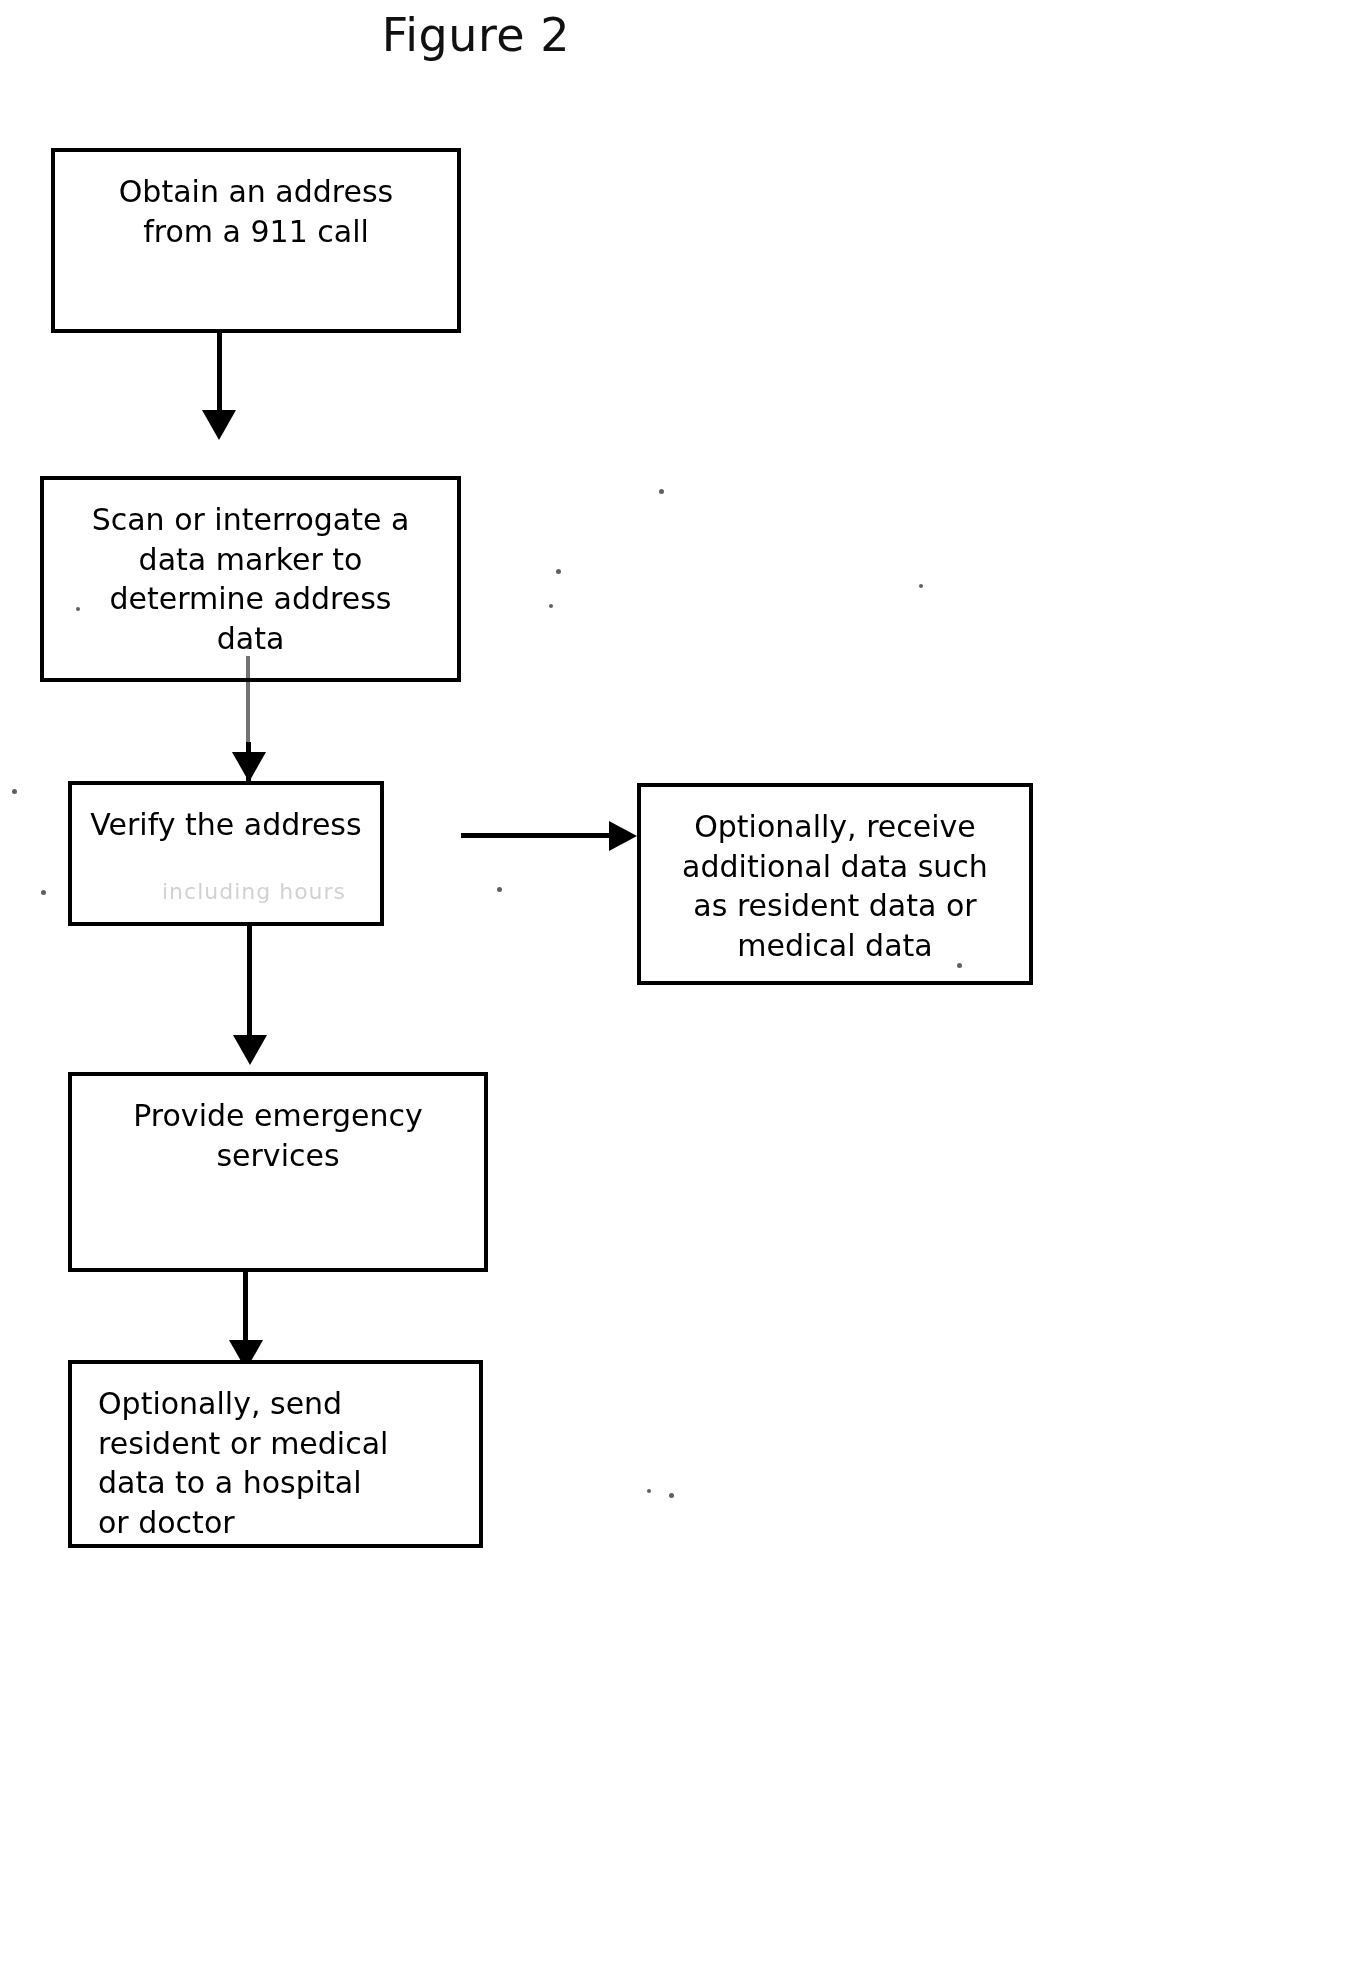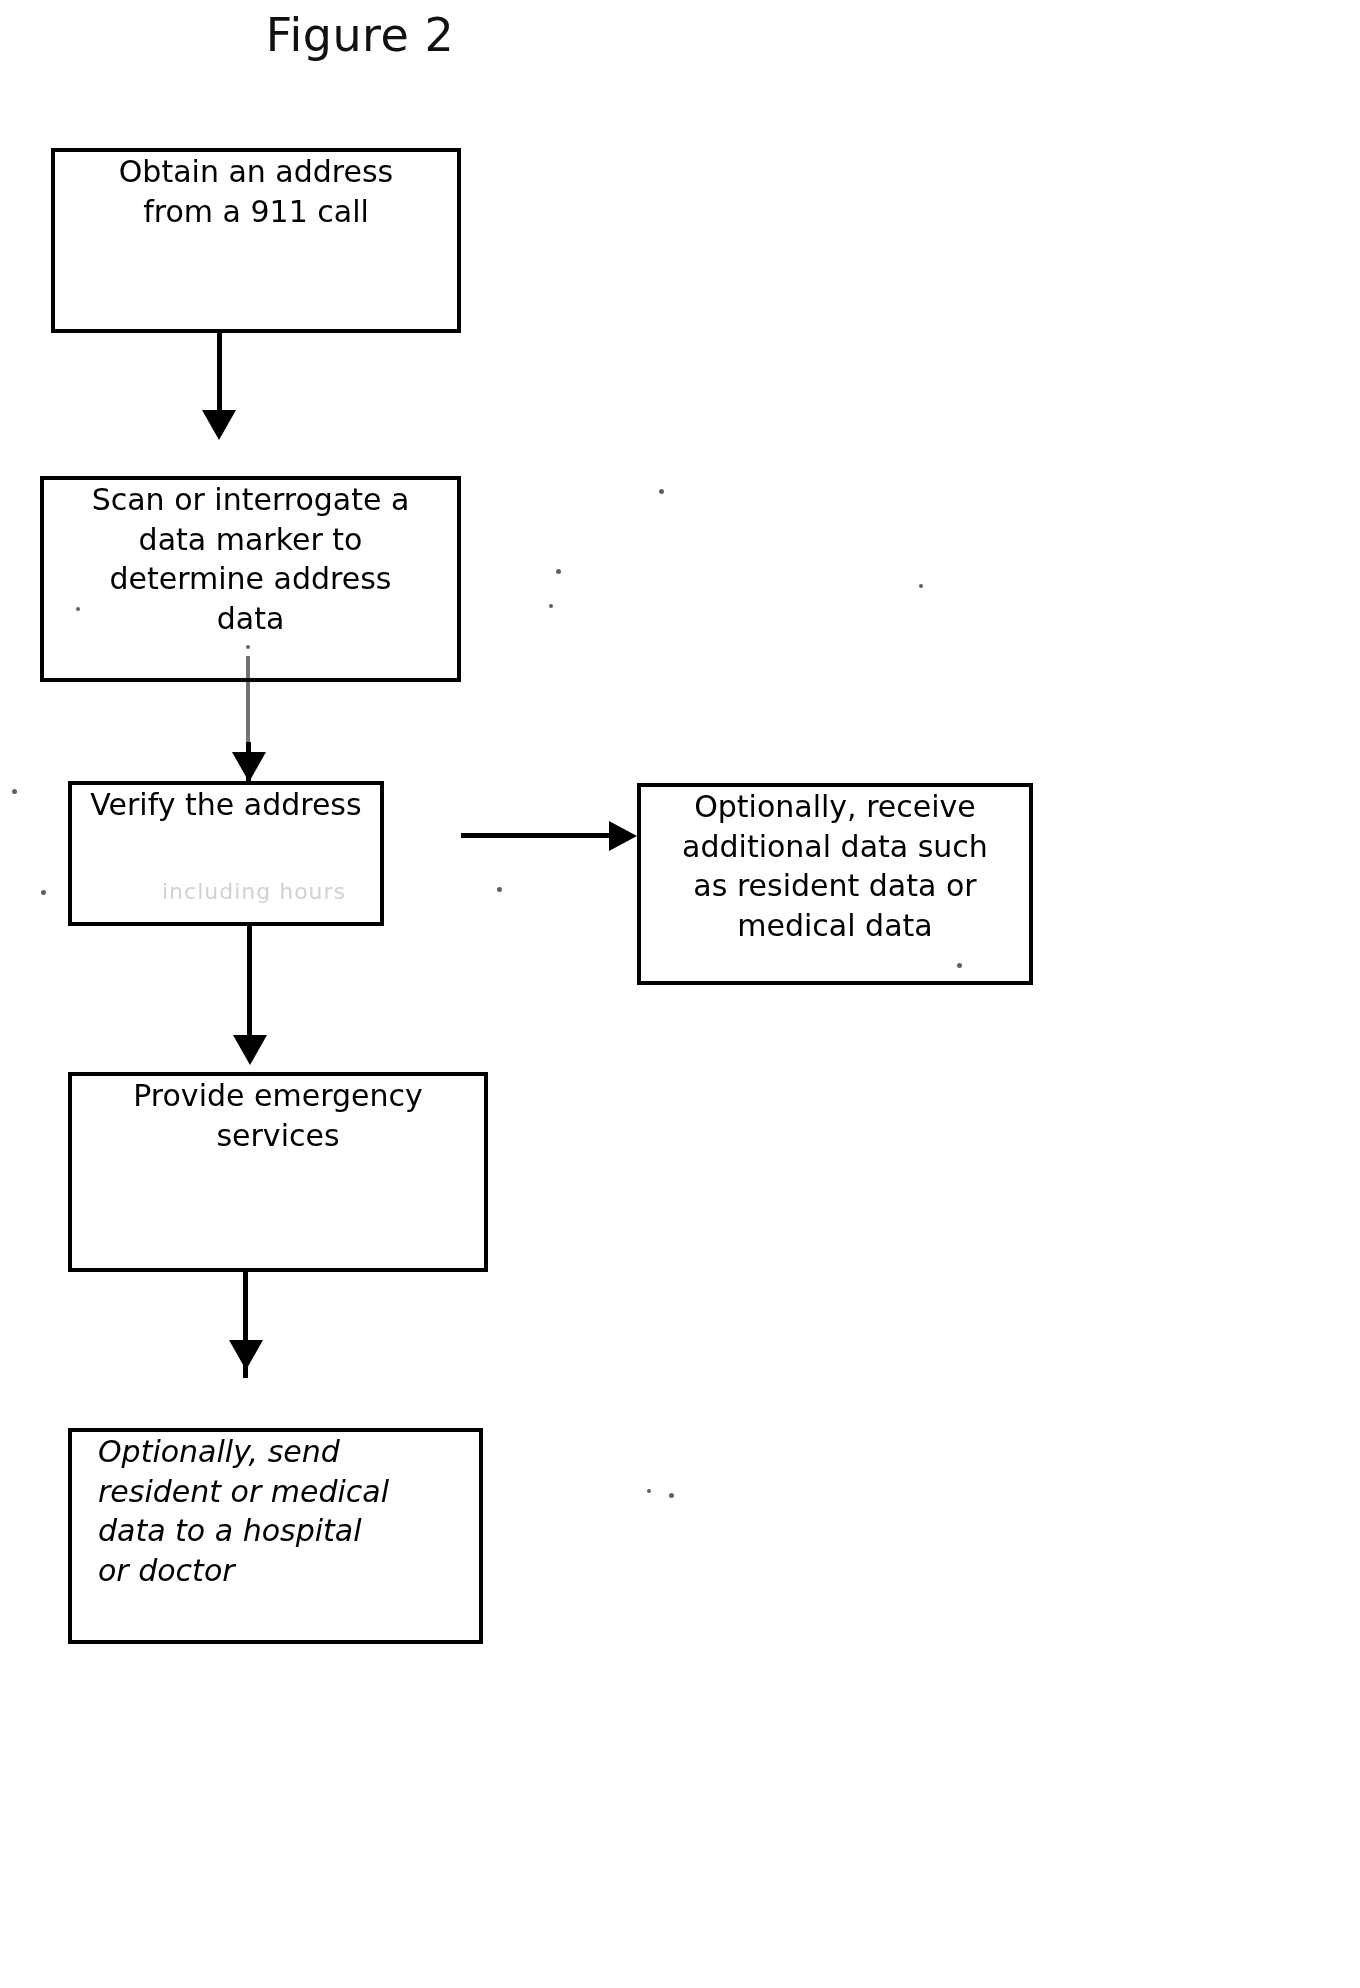--- a/index.html
+++ b/index.html
@@ -17,40 +17,40 @@
     height: 1988px;
     background: #ffffff;
     overflow: hidden;
   }
 
   .figure-title {
     position: absolute;
     left: 150px;
     top: 8px;
     width: 420px;
-    text-align: center;
+    text-align: right;
     font-size: 46px;
     font-weight: 400;
     letter-spacing: 0.5px;
     color: #111111;
     white-space: nowrap;
   }
 
   .node {
     position: absolute;
     box-sizing: border-box;
     border: 4px solid #000000;
     background: #ffffff;
     font-size: 30px;
     line-height: 1.32;
     color: #000000;
   }
   .node .node-text {
     display: block;
-    padding: 0 16px 0 16px;
+    padding: 20px 16px 0 16px;
     text-align: center;
     white-space: pre-line;
   }
   .node.left-text .node-text {
     text-align: left;
     padding-left: 26px;
   }
 
   
   .smudge {
@@ -144,21 +144,21 @@
   <div class="arrow-down" style="left:233px; top:1035px;"></div>
 
   <div class="node" style="left:68px; top:1072px; width:420px; height:200px;">
     <span class="node-text">Provide emergency
 services</span>
   </div>
 
   <div class="vline" style="left:243px; top:1272px; height:106px;"></div>
   <div class="arrow-down" style="left:229px; top:1340px;"></div>
 
-  <div class="node left-text" style="left:68px; top:1428px; width:415px; height:216px;font-style:italic;">
+  <div class="node left-text" style="left:68px; top:1360px; width:415px; height:188px;">
     <span class="node-text">Optionally, send
 resident or medical
 data to a hospital
 or doctor</span>
   </div>
 
   <div class="speck" style="left:659px; top:489px; width:5px; height:5px;"></div>
   <div class="speck" style="left:556px; top:569px; width:5px; height:5px;"></div>
   <div class="speck" style="left:549px; top:604px; width:4px; height:4px;"></div>
   <div class="speck" style="left:919px; top:584px; width:4px; height:4px;"></div>

